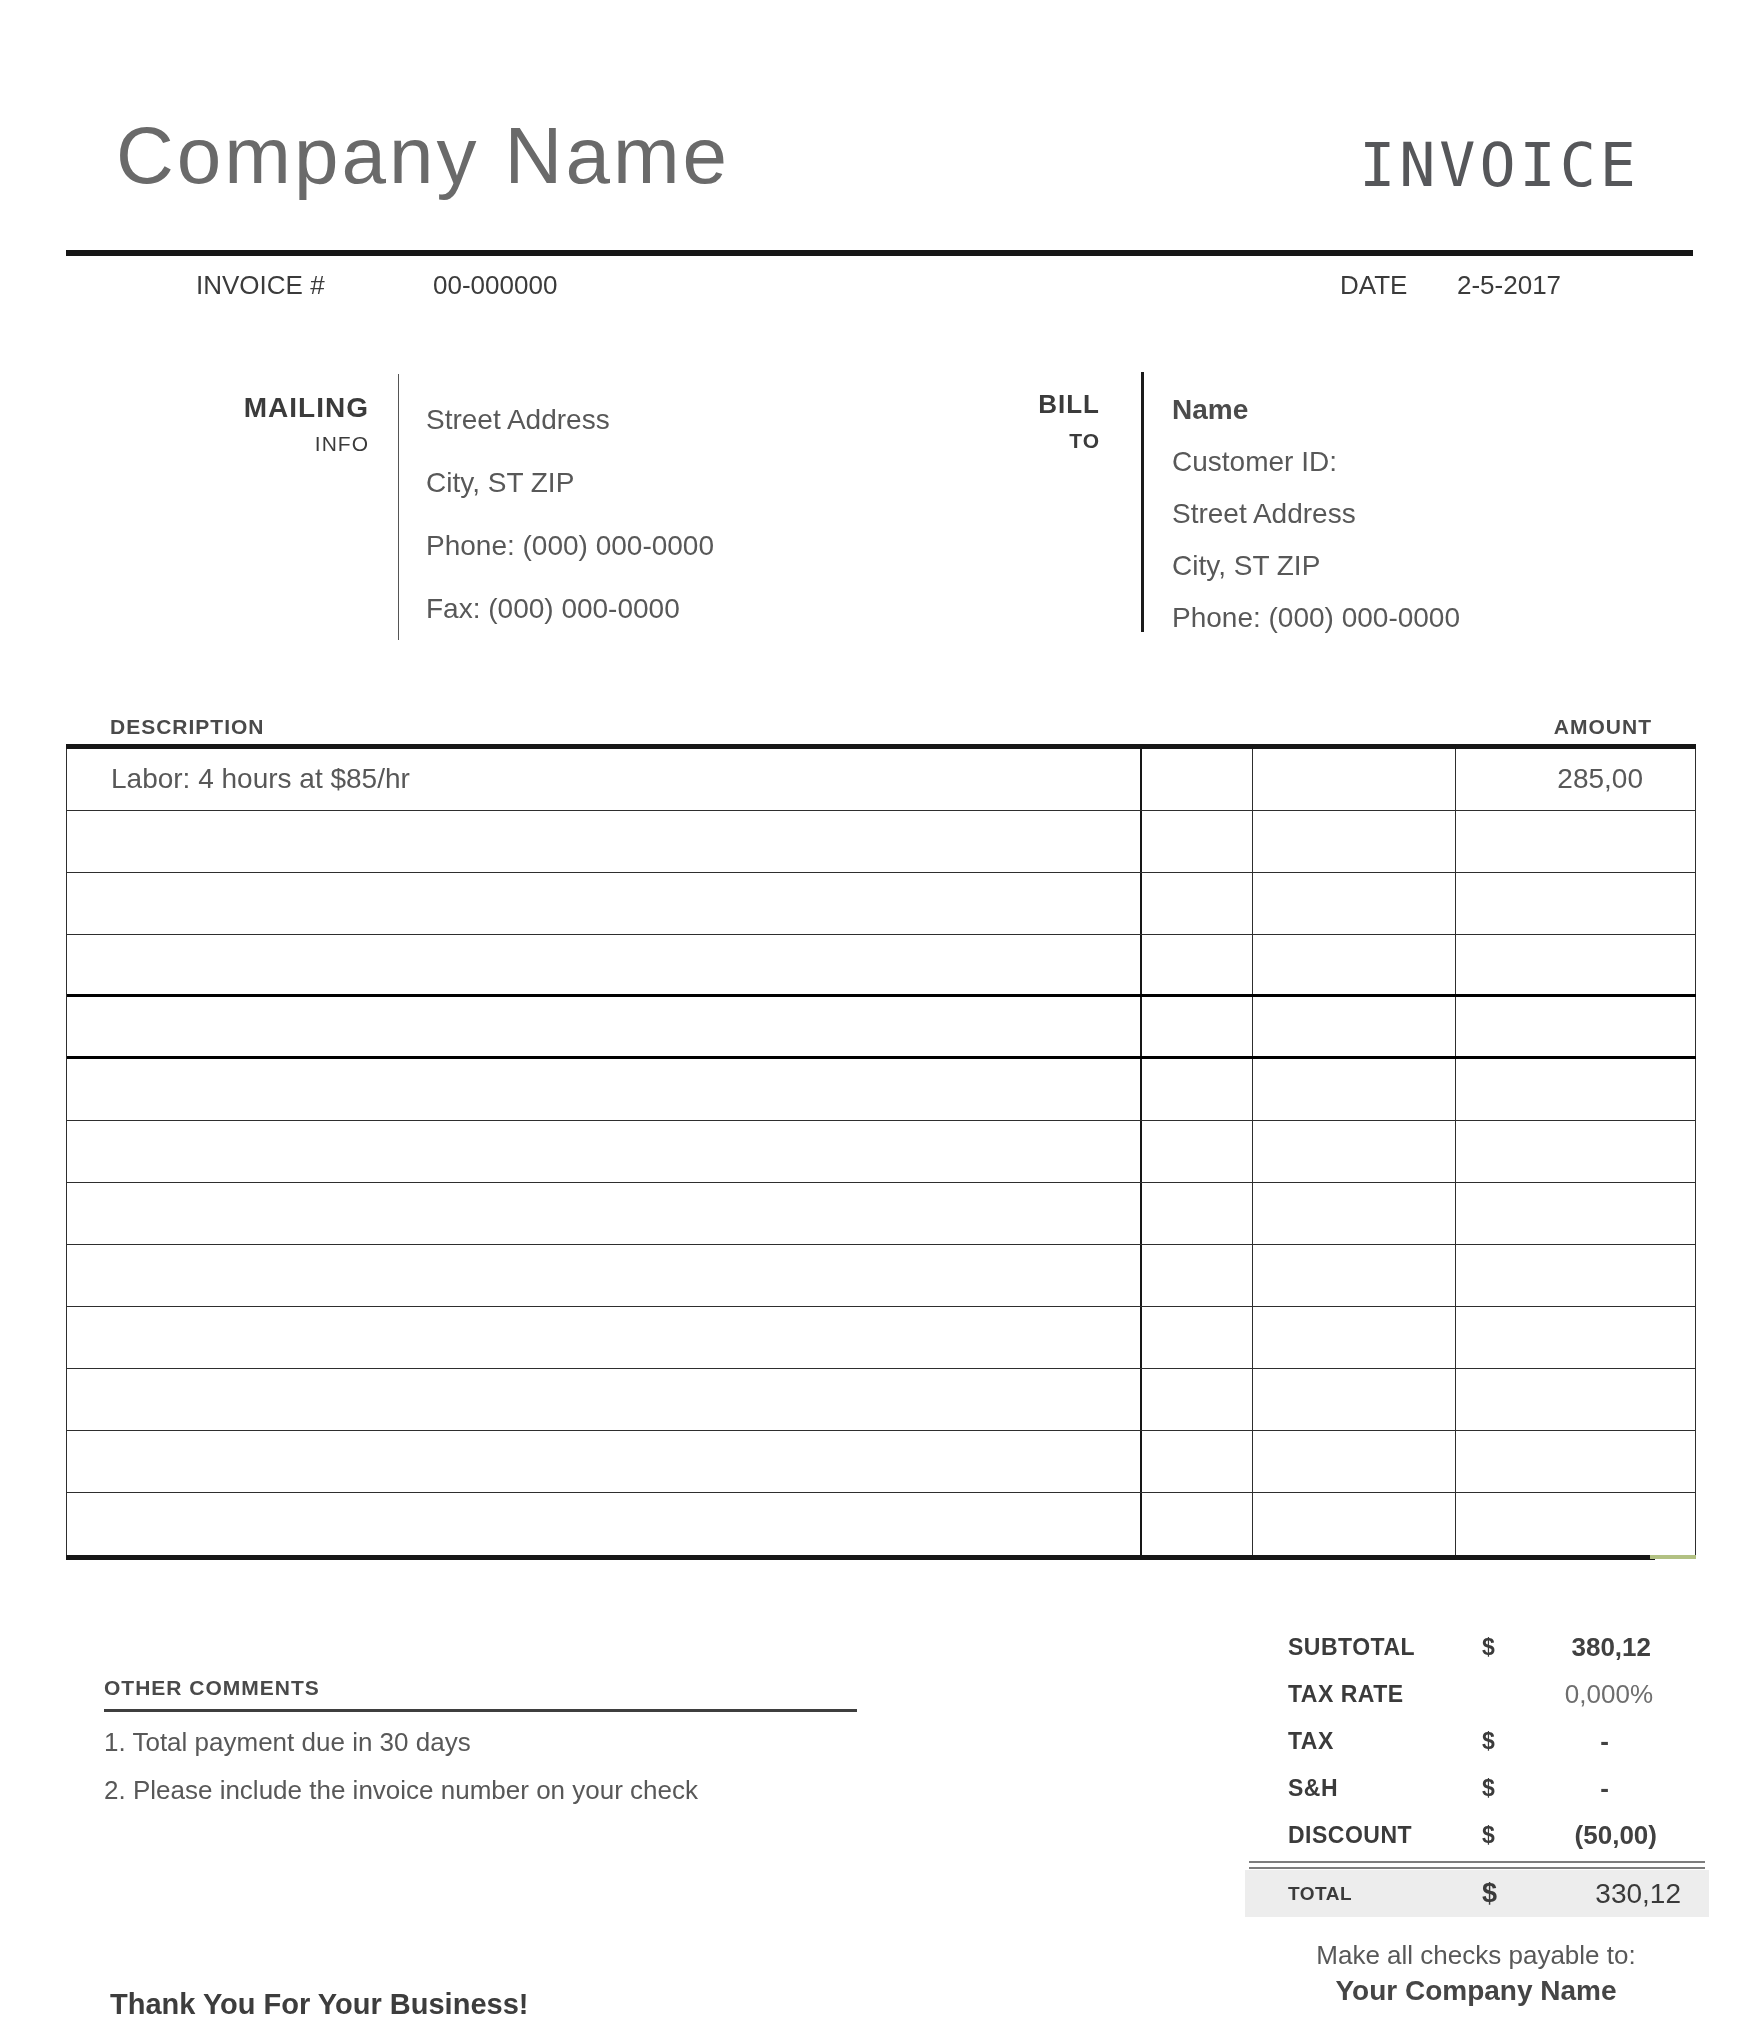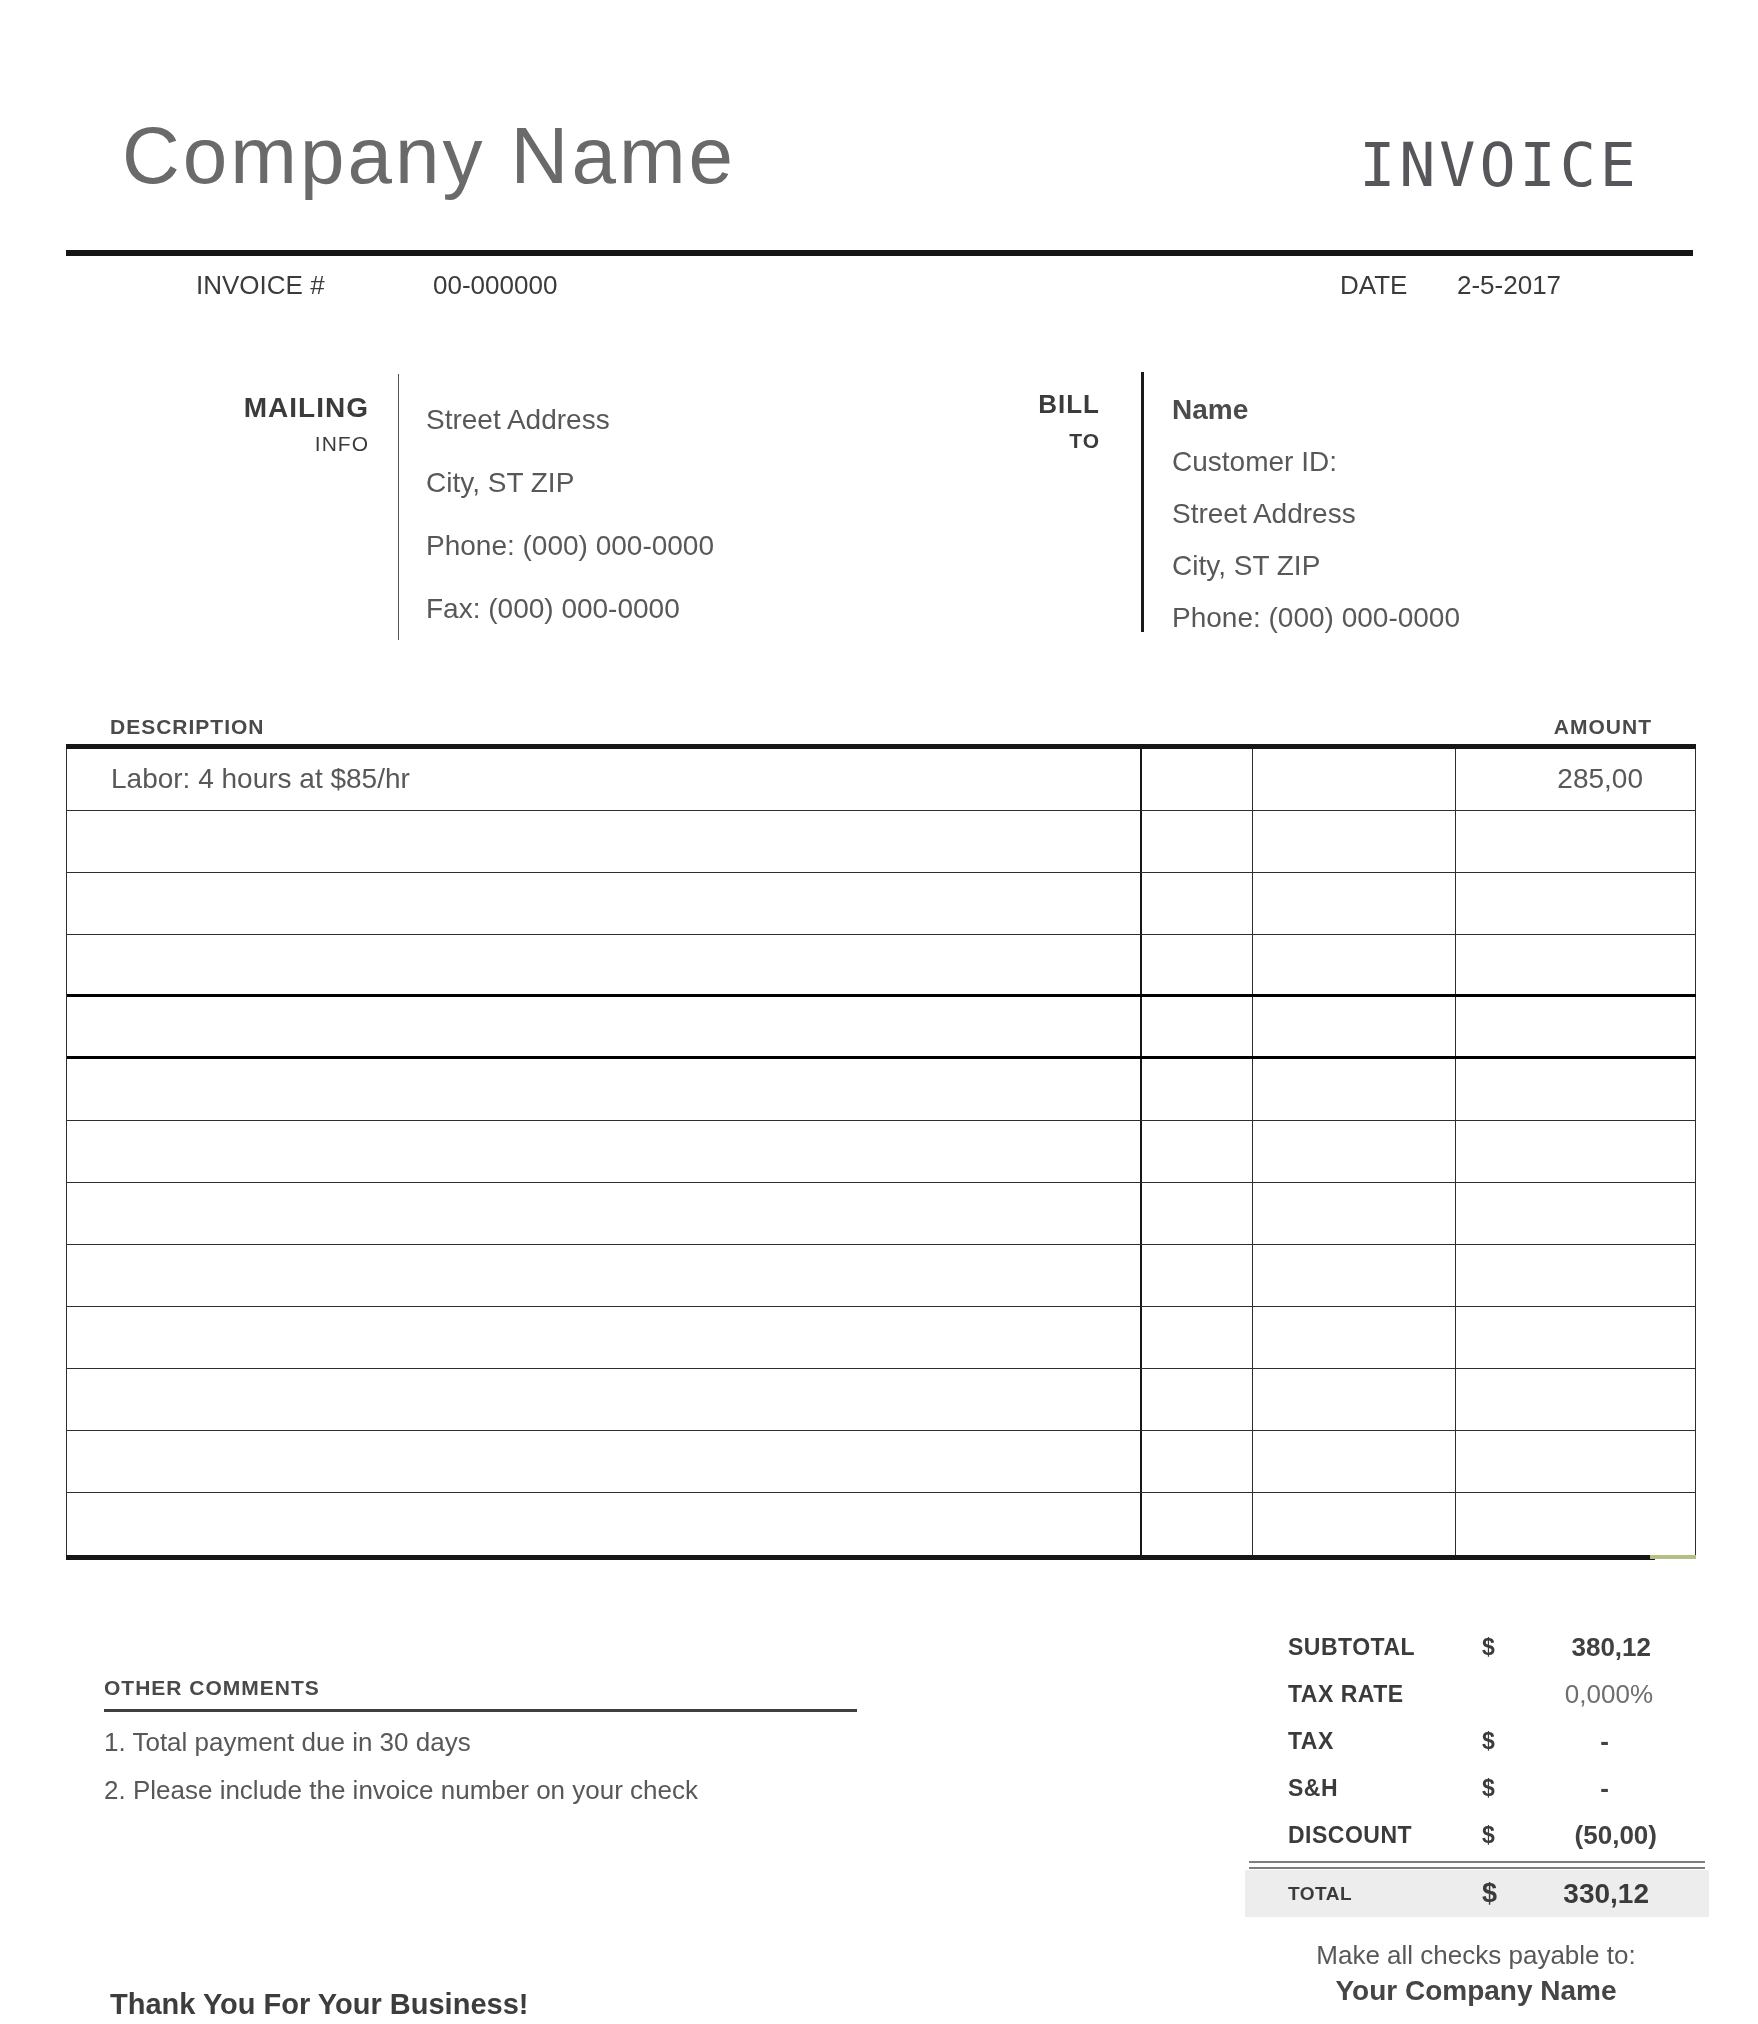--- a/index.html
+++ b/index.html
@@ -11,21 +11,21 @@
     --invoice-gray:#56575a;
     --accent-olive:#b2c183;
     --double-rule:#7e7e7e;
     --total-bg:#ededed;
   }
   html,body{margin:0;padding:0;background:#fff;}
   .page{position:relative;width:1758px;height:2024px;background:#fff;overflow:hidden;
         font-family:"Liberation Sans",sans-serif;color:var(--text-gray);}
 
   
-  .company-name{position:absolute;left:122px;top:112px;font-size:80px;line-height:1.1;
+  .company-name{position:absolute;left:116px;top:112px;font-size:80px;line-height:1.1;
 
                 letter-spacing:3px;color:var(--title-gray);}
   .invoice-title{position:absolute;right:118px;top:130px;font-family:"DejaVu Sans Mono",monospace;
                  font-size:60px;letter-spacing:4px;color:var(--invoice-gray);}
   .header-rule{position:absolute;left:66px;top:250px;width:1627px;height:6px;background:var(--rule-dark);}
 
   .meta{position:absolute;top:270px;font-weight:normal;font-size:26px;color:var(--text-dark);}
   .m-invlabel{left:196px;} .m-invnum{left:433px;} .m-datelabel{left:1340px;} .m-dateval{left:1457px;}
 
   
@@ -71,21 +71,21 @@
   .t-val{text-align:right;font-size:26px;}
   .val-bold{font-weight:bold;color:#414141;padding-right:58px;}
   .val-plain{font-weight:normal;color:#6e6e6e;padding-right:56px;}
   .val-dash{font-weight:bold;color:#414141;padding-right:100px;}
   .val-paren{font-weight:bold;color:#414141;padding-right:52px;}
   .t-doublerule{height:4px;border-top:2px solid var(--double-rule);border-bottom:2px solid var(--double-rule);margin:2px 4px 0 4px;}
   .t-total{display:grid;grid-template-columns:237px 50px 1fr;height:47px;align-items:center;
            background:var(--total-bg);margin-top:1px;}
   .t-total .t-label{font-size:19px;}
   .t-total .t-cur{font-size:27px;}
-  .t-total .t-val{font-weight:bold;font-size:28px;color:#3a3a3a;padding-right:60px;}
+  .t-total .t-val{font-weight:normal;font-size:28px;color:#3a3a3a;padding-right:28px;}
 
   
   .comments{position:absolute;left:104px;top:1676px;width:753px;}
   .c-title{font-weight:bold;font-size:21px;color:#4a4a4a;letter-spacing:1px;
            padding-bottom:9px;border-bottom:3px solid #3f3f3f;}
   .c-items{margin-top:6px;font-size:26px;color:var(--text-gray);line-height:48px;}
 
   
   .payable{position:absolute;left:1196px;top:1940px;width:560px;text-align:center;}
   .payable .p1{font-size:26px;color:var(--text-gray);}

